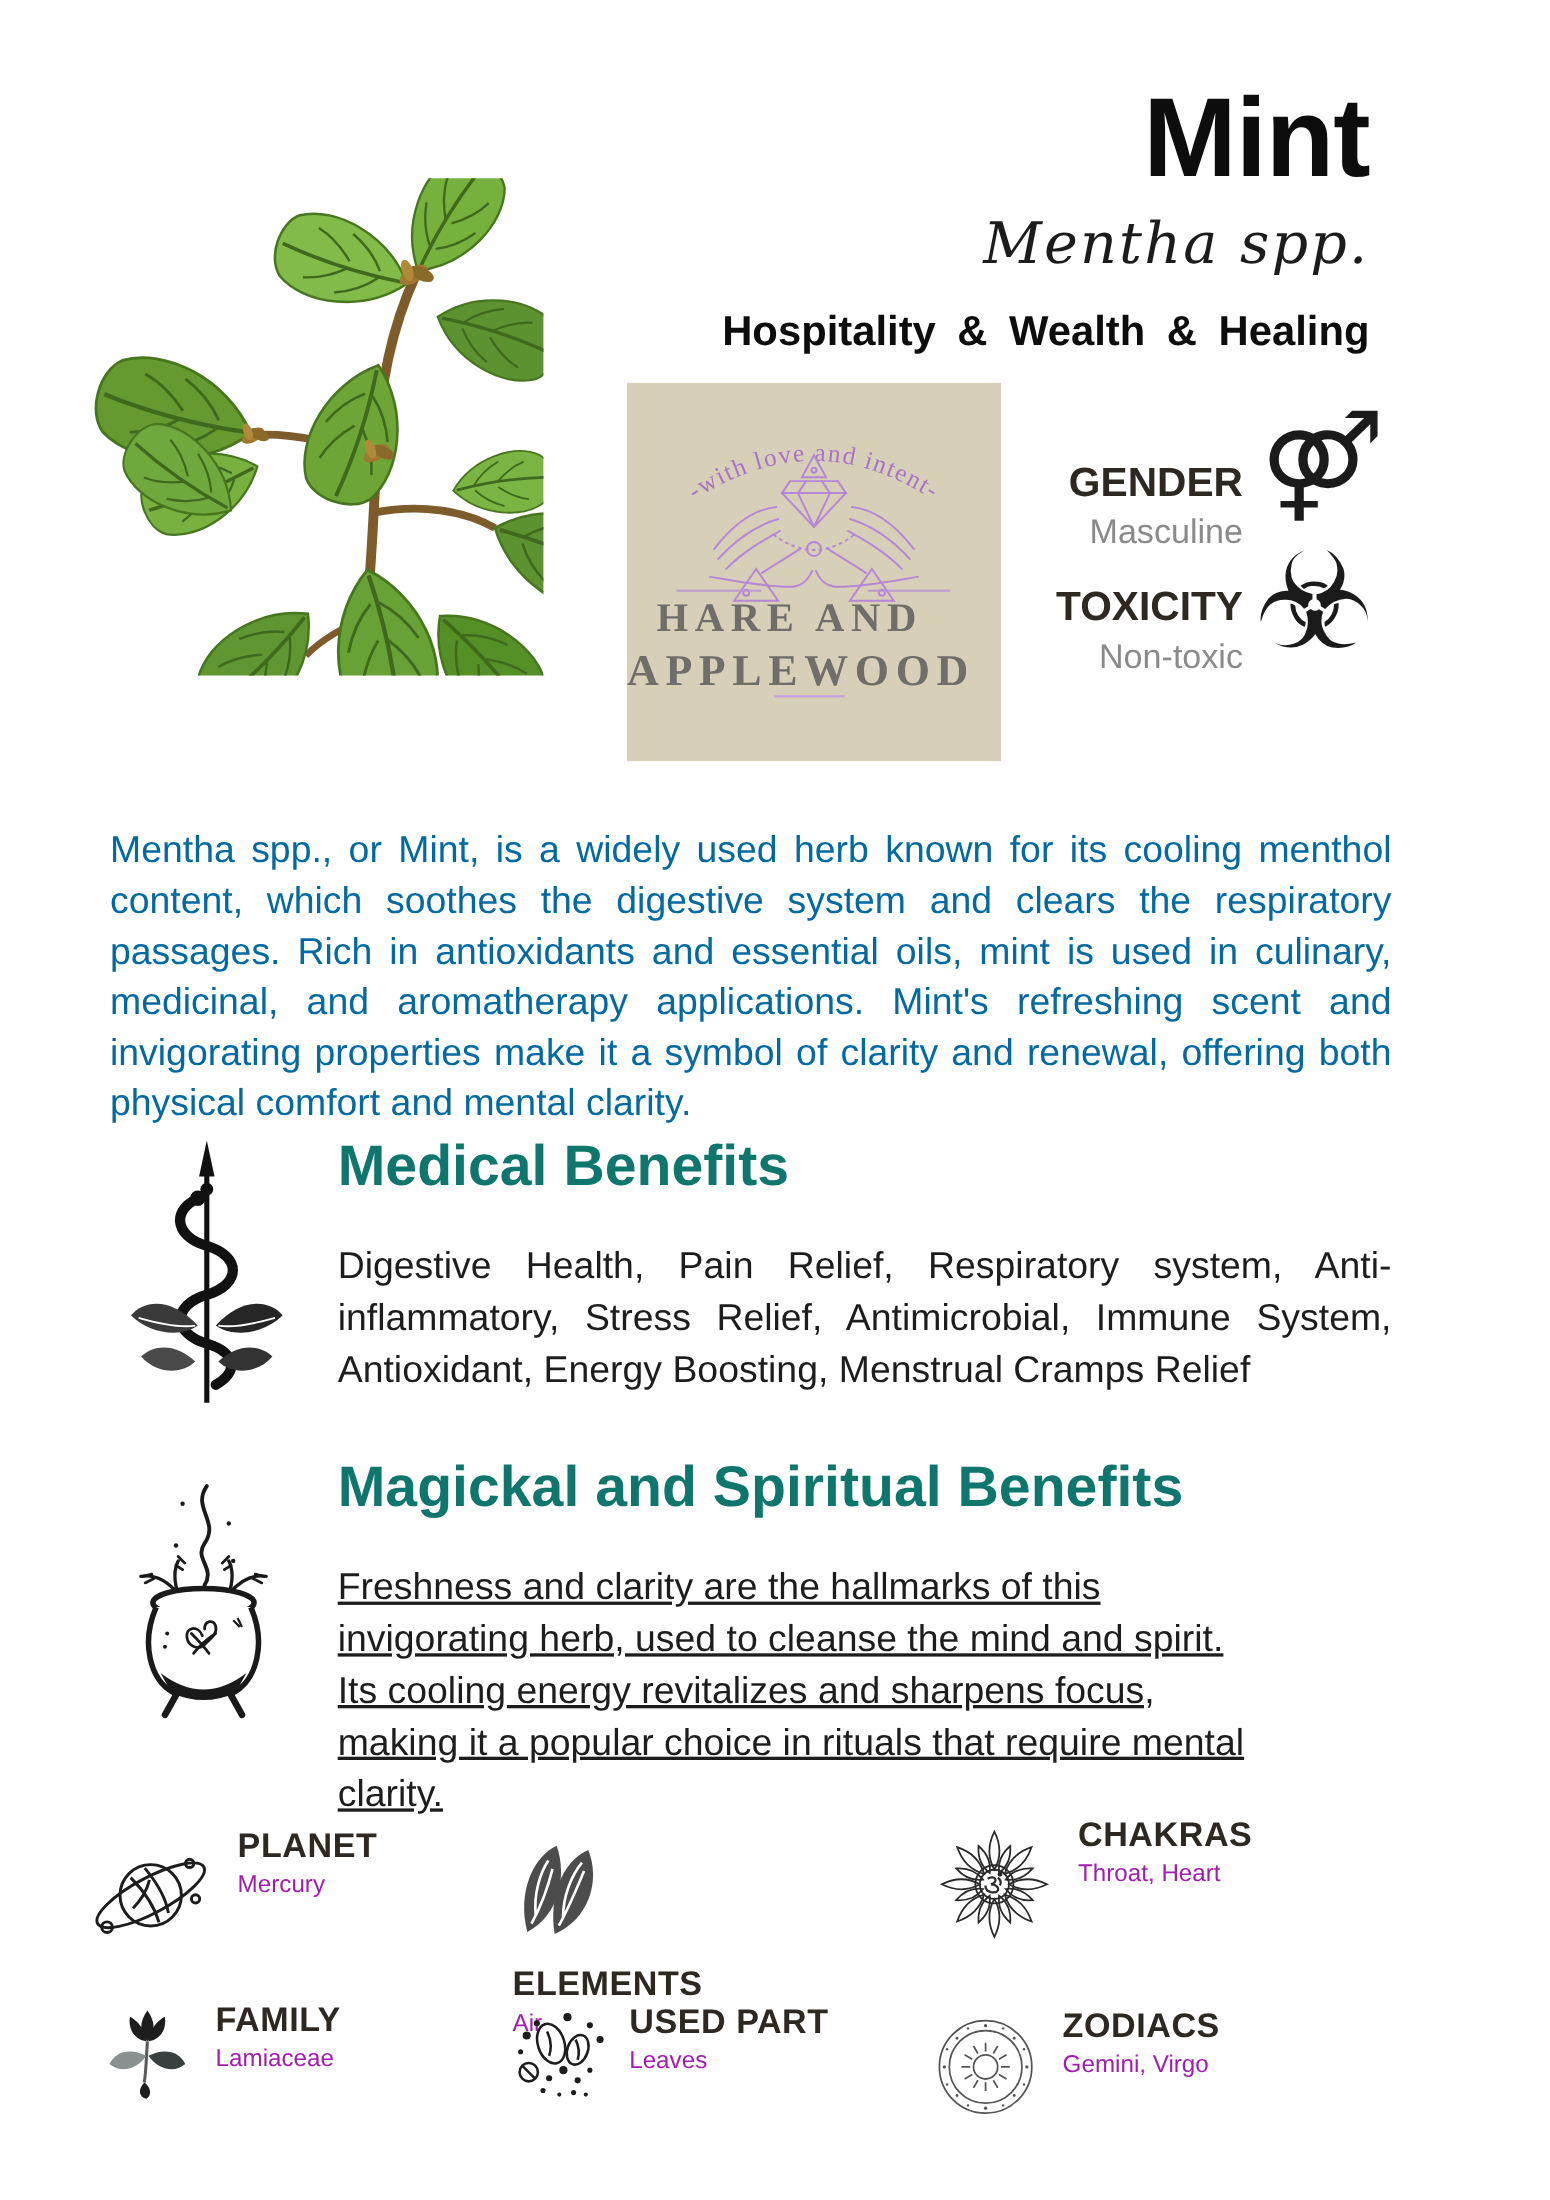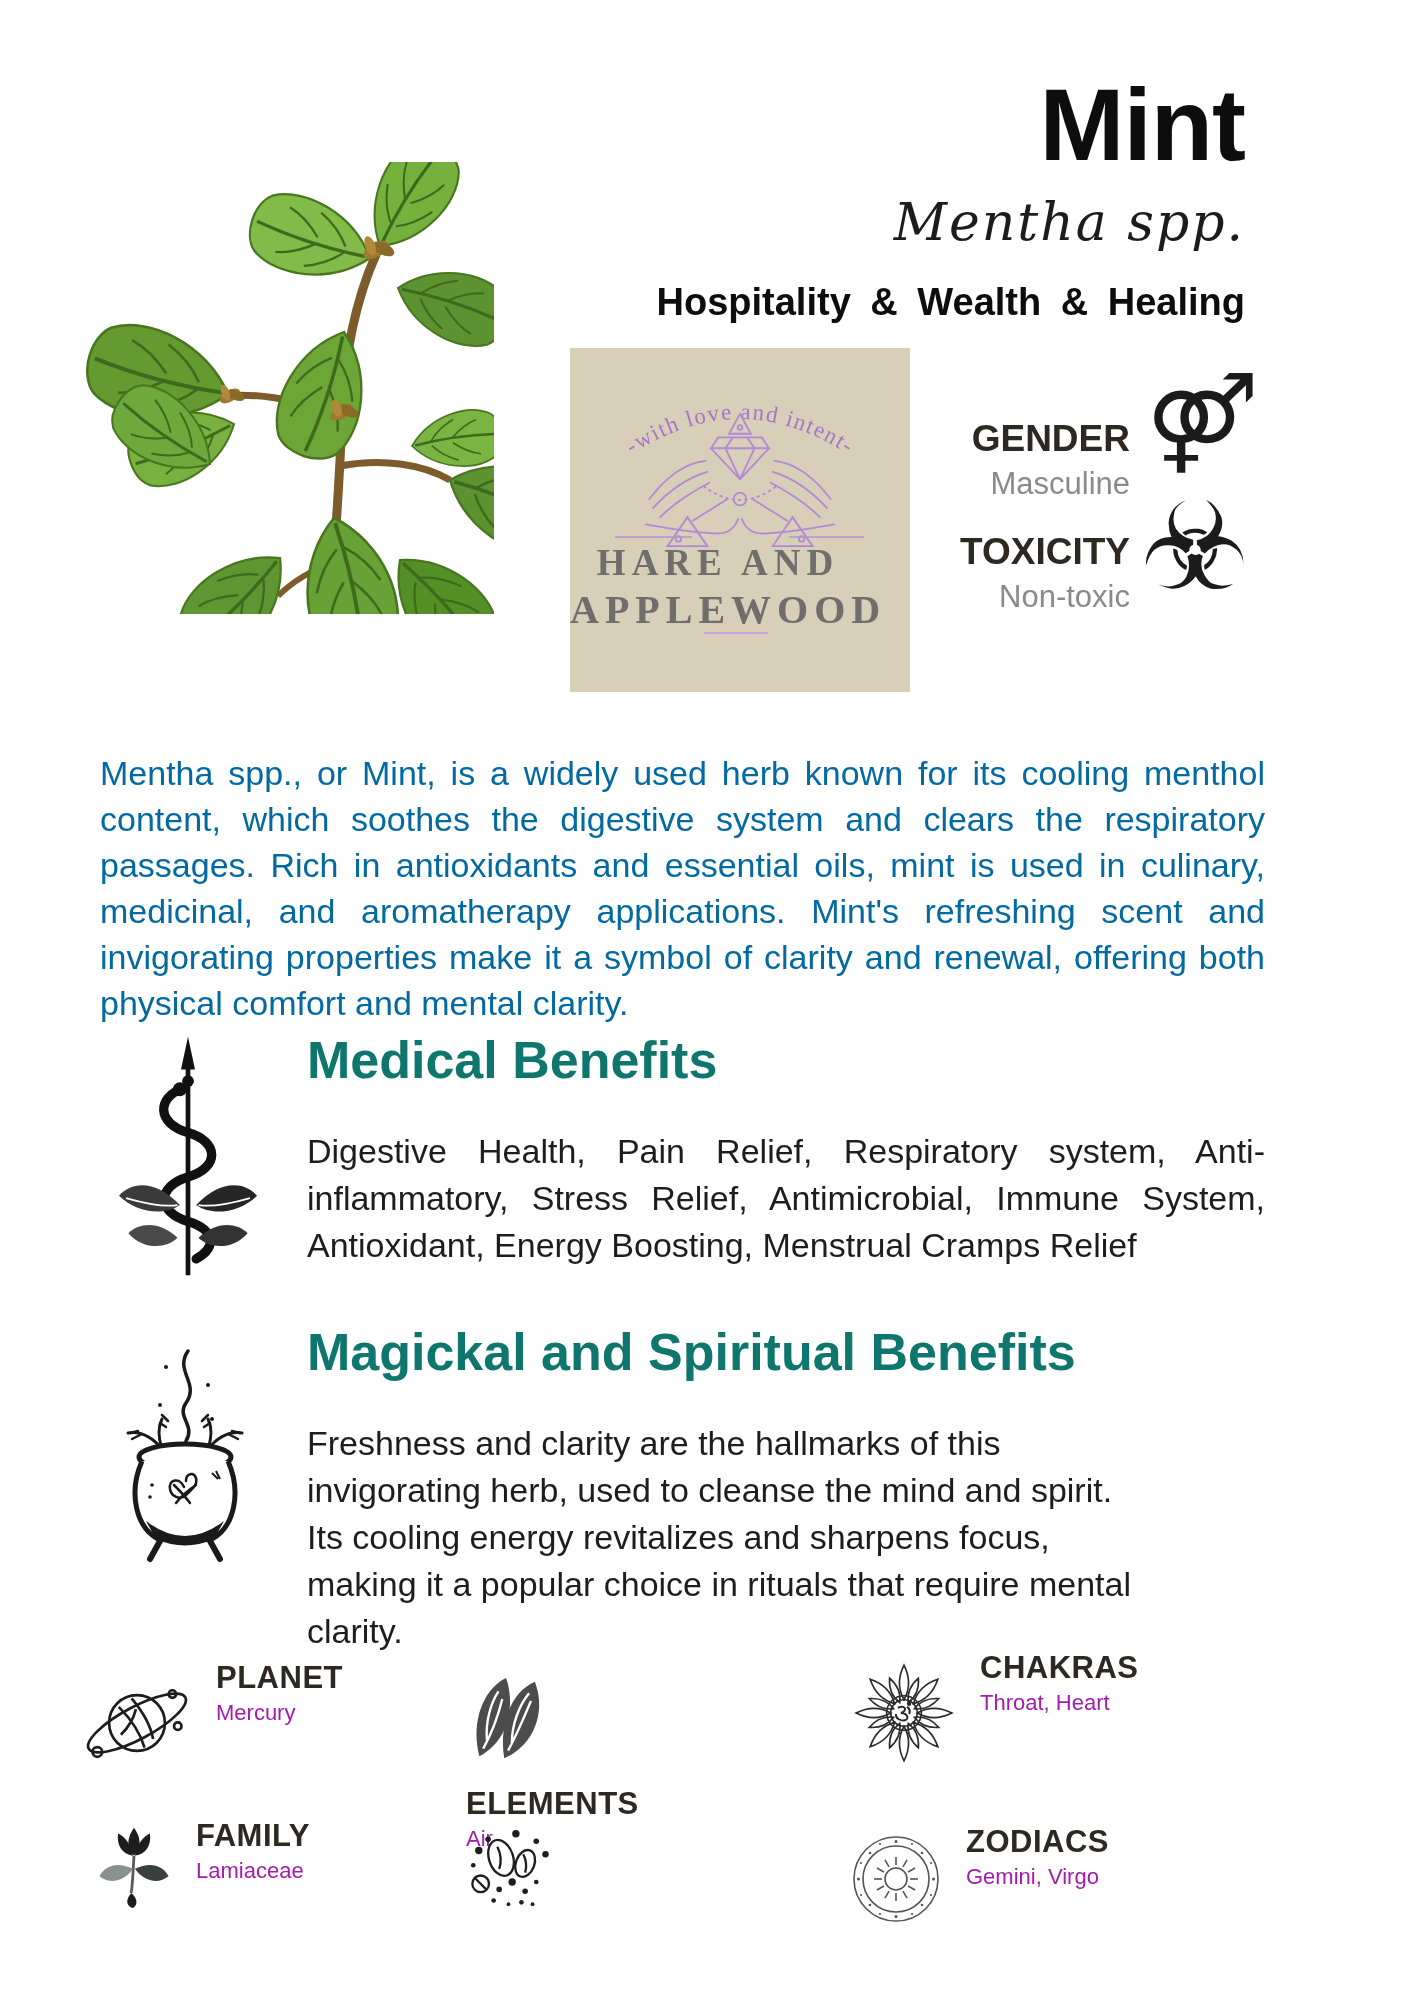--- a/index.html
+++ b/index.html
@@ -64,21 +64,21 @@
   .section-heading {
     position:absolute; left:307px; font-size:52px; line-height:1;
     font-weight:800; color:#0f766e; letter-spacing:0;text-align:center;
   }
   .medical-heading  { top:1034px; }
   .magickal-heading { top:1326px; }
   .section-body {
     position:absolute; left:307px; font-size:34px; line-height:47px; color:#1d1d1d;margin-top:30px;
   }
   .medical-body  { top:1098px; width:958px; text-align:justify; }
-  .magickal-body { top:1390px; width:980px; white-space:pre-line; }
+  .magickal-body { top:1390px; width:980px; white-space:pre-line;text-decoration:underline; }
   .asclepius-icon { position:absolute; left:112px; top:1032px; }
   .cauldron-icon  { position:absolute; left:100px; top:1330px; }
   
   .prop {
     position:absolute; display:flex; align-items:flex-start; gap:20px;
   }
   .prop .txt { display:flex; flex-direction:column; gap:9px; }
   .prop .lbl { font-size:31px; font-weight:800; color:#2e2822; line-height:1; letter-spacing:.5px; }
   .prop .val { font-size:22px; color:#a21caf; line-height:1; }
   #prop-planet   { left:78px;  top:1662px; }
@@ -321,20 +321,24 @@
         <circle cx="52" cy="64" r="4" fill="#1d1d1d"></circle>
       <circle cx="38" cy="72" r="3" fill="#1d1d1d"></circle>
         <circle cx="66" cy="74" r="3" fill="#1d1d1d"></circle>
       <circle cx="78" cy="64" r="2.5" fill="#1d1d1d"></circle>
         <circle cx="32" cy="84" r="2.5" fill="#1d1d1d"></circle>
       <circle cx="48" cy="88" r="2" fill="#1d1d1d"></circle>
         <circle cx="62" cy="86" r="2.5" fill="#1d1d1d"></circle>
       <circle cx="74" cy="88" r="2" fill="#1d1d1d"></circle>
         <circle cx="10" cy="46" r="2.5" fill="#1d1d1d"></circle>
     </svg>
+    <div class="txt">
+      <div class="lbl">USED PART</div>
+      <div class="val">Leaves</div>
+    </div>
   </div>
 
   <div class="prop" id="prop-zodiacs">
     <svg width="100" height="106" viewBox="0 0 100 100" aria-hidden="true">
       <g stroke="#555" stroke-width="1.6" fill="none">
         <circle cx="50" cy="50" r="42"></circle>
         <circle cx="50" cy="50" r="33"></circle>
         <circle cx="50" cy="50" r="11"></circle>
         <g id="ray">
             <path d="M50,36 L50,28"></path>

